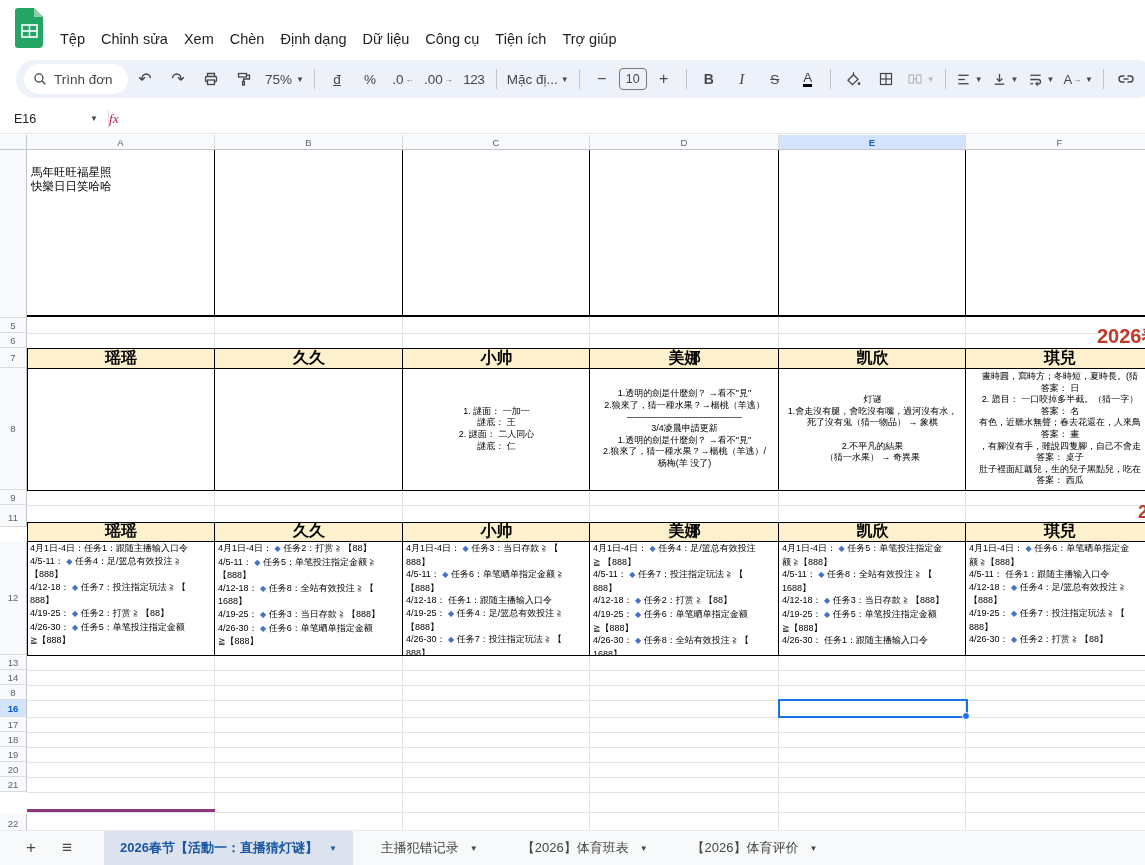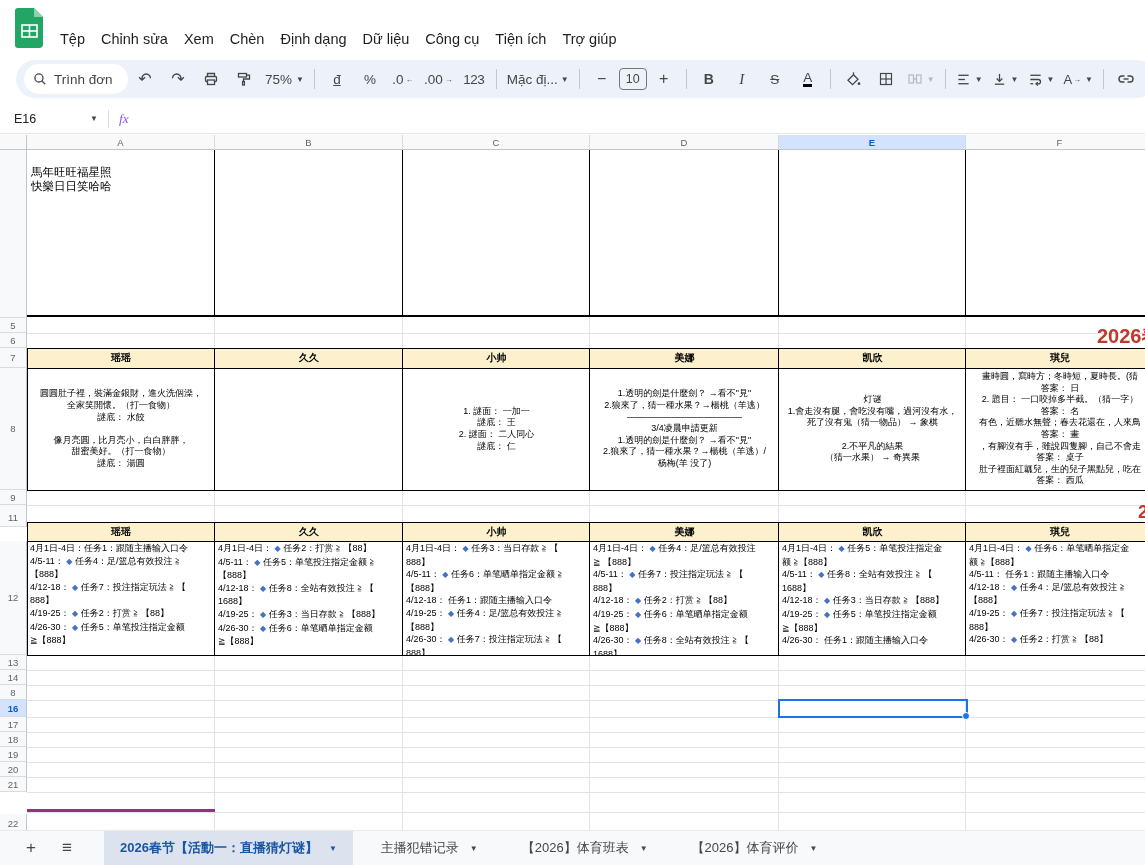--- a/index.html
+++ b/index.html
@@ -27,34 +27,34 @@
   .bold-b{font-weight:bold;font-size:14px}
   .ital-i{font-family:"Liberation Serif",serif;font-style:italic;font-size:15px}
   .strike-s{text-decoration:line-through;font-size:13.5px}
   .tcolor-a{font-size:13.5px;border-bottom:3px solid #000;line-height:13px}
   .mini{font-size:8px;color:#444746}
 
   
   .formulabar{position:absolute;top:104px;left:0;width:1145px;height:29px;display:flex;align-items:center;border-bottom:1px solid #e4e7ea}
   .namebox{width:84px;padding-left:14px;font-size:12.5px;color:#202124;display:flex;align-items:center;justify-content:space-between}
   .fbar-sep{width:1px;height:18px;background:#dadce0;margin-left:10px}
-  .fx{font-family:"Liberation Serif",serif;font-style:italic;color:#8b5cf6;font-size:13.5px;margin-left:10px}
+  .fx{font-family:"Liberation Serif",serif;font-style:italic;color:#be185d;font-size:13.5px;margin-left:0}
 
   
   .grid{position:absolute;top:135px;left:0;width:1145px;height:695px;overflow:hidden;background:#fff}
   .corner{position:absolute;left:0;top:0;width:27px;height:15px;background:#f8f9fa;border-right:1px solid #c2c5c9;border-bottom:1px solid #c2c5c9;box-sizing:border-box}
   .colhdr{position:absolute;top:0;height:15px;background:#f8f9fa;border-right:1px solid #d9dbdd;border-bottom:1px solid #c2c5c9;box-sizing:border-box;font-size:9.5px;color:#5f6368;display:flex;align-items:center;justify-content:center}
   .colhdr.sel{background:#d3e3fd;color:#0b57d0;font-weight:bold}
   .rowhdr{position:absolute;left:0;width:27px;background:#f8f9fa;border-right:1px solid #c2c5c9;border-bottom:1px solid #d9dbdd;box-sizing:border-box;font-size:9.5px;color:#5f6368;display:flex;align-items:center;justify-content:center}
   .rowhdr.sel{background:#d3e3fd;color:#0b57d0;font-weight:bold}
   .gl-v{position:absolute;width:1px;background:#e2e3e5;top:15px;height:680px}
   .gl-h{position:absolute;height:1px;background:#e2e3e5;left:27px;width:1118px}
   .bl{position:absolute;background:#000}
   .banner{position:absolute;left:31px;top:30px;font-size:11.5px;line-height:14px;color:#000}
-  .thead{position:absolute;background:#fcf0cd;display:flex;align-items:center;justify-content:center;font-size:10px;font-weight:bold;color:#000;box-sizing:border-box}
+  .thead{position:absolute;background:#fcf0cd;display:flex;align-items:center;justify-content:center;font-size:16px;font-weight:bold;color:#000;box-sizing:border-box}
   .r7{top:213px;height:20px}.r11{top:387px;height:19px}
   .riddle{position:absolute;top:233px;height:122px;display:flex;flex-direction:column;justify-content:center;text-align:center;font-size:9px;line-height:11.6px;color:#000;box-sizing:border-box;overflow:hidden;white-space:nowrap}
   .task{position:absolute;top:406px;height:114px;font-size:9px;line-height:12.6px;color:#000;padding:1px 3px;box-sizing:border-box;text-align:left;overflow:hidden;white-space:nowrap}
   .dia{color:#4472c4;font-size:8px}
   .c-a{left:27px;width:188px}.c-b{left:215px;width:188px}.c-c{left:403px;width:187px}
   .c-d{left:590px;width:189px}.c-e{left:779px;width:187px}.c-f{left:966px;width:188px}
   .redtext{position:absolute;color:#c0392b;font-weight:bold;white-space:nowrap}
   .sel-cell{position:absolute;left:778px;top:564px;width:190px;height:19px;border:2px solid #1a73e8;box-sizing:border-box;background:transparent}
   .sel-handle{position:absolute;left:962px;top:577px;width:8px;height:8px;background:#1a73e8;border:1.5px solid #fff;border-radius:50%;box-sizing:border-box}
   .purple-line{position:absolute;left:27px;top:674px;width:188px;height:3px;background:#90357c}
@@ -260,21 +260,20 @@
   <div class="redtext" style="left:1097px;top:188px;font-size:20px">2026春</div>
   <div class="redtext" style="left:1138px;top:367px;font-size:18px">2</div>
 
   <div class="thead r7 c-a">瑶瑶</div>
   <div class="thead r7 c-b">久久</div>
   <div class="thead r7 c-c">小帅</div>
   <div class="thead r7 c-d">美娜</div>
   <div class="thead r7 c-e">凯欣</div>
   <div class="thead r7 c-f">琪兒</div>
 
-  <div class="riddle c-a">圓圓肚子裡，裝滿金銀財，進火洗個澡，<br>全家笑開懷。（打一食物）<br>謎底： 水餃<br><br>像月亮圓，比月亮小，白白胖胖，<br>甜蜜美好。（打一食物）<br>謎底： 湯圓</div>
   <div class="riddle c-c">1. 謎面： 一加一<br>謎底： 王<br>2. 謎面： 二人同心<br>謎底： 仁</div>
   <div class="riddle c-d">1.透明的劍是什麼劍？ →看不"見"<br>2.狼來了，猜一種水果？→楊桃（羊逃）<br>──────────────────<br>3/4凌晨申請更新<br>1.透明的劍是什麼劍？ →看不"見"<br>2.狼來了，猜一種水果？→楊桃（羊逃）/<br>杨梅(羊 没了)</div>
   <div class="riddle c-e">灯谜<br>1.會走沒有腿，會吃沒有嘴，過河沒有水，<br>死了沒有鬼（猜一物品） → 象棋<br><br>2.不平凡的結果<br>（猜一水果） → 奇異果</div>
   <div class="riddle c-f">畫時圓，寫時方；冬時短，夏時長。(猜<br>答案： 日<br>2. 題目： 一口咬掉多半截。（猜一字）<br>答案： 名<br>有色，近聽水無聲；春去花還在，人來鳥<br>答案： 畫<br>，有腳沒有手，雖說四隻腳，自己不會走<br>答案： 桌子<br>肚子裡面紅瓤兒，生的兒子黑點兒，吃在<br>答案： 西瓜</div>
 
   <div class="bl" style="left:27px;top:213px;width:1px;height:143px"></div>
   <div class="bl" style="left:214px;top:213px;width:1px;height:143px"></div>
   <div class="bl" style="left:402px;top:213px;width:1px;height:143px"></div>
   <div class="bl" style="left:589px;top:213px;width:1px;height:143px"></div>
   <div class="bl" style="left:778px;top:213px;width:1px;height:143px"></div>

